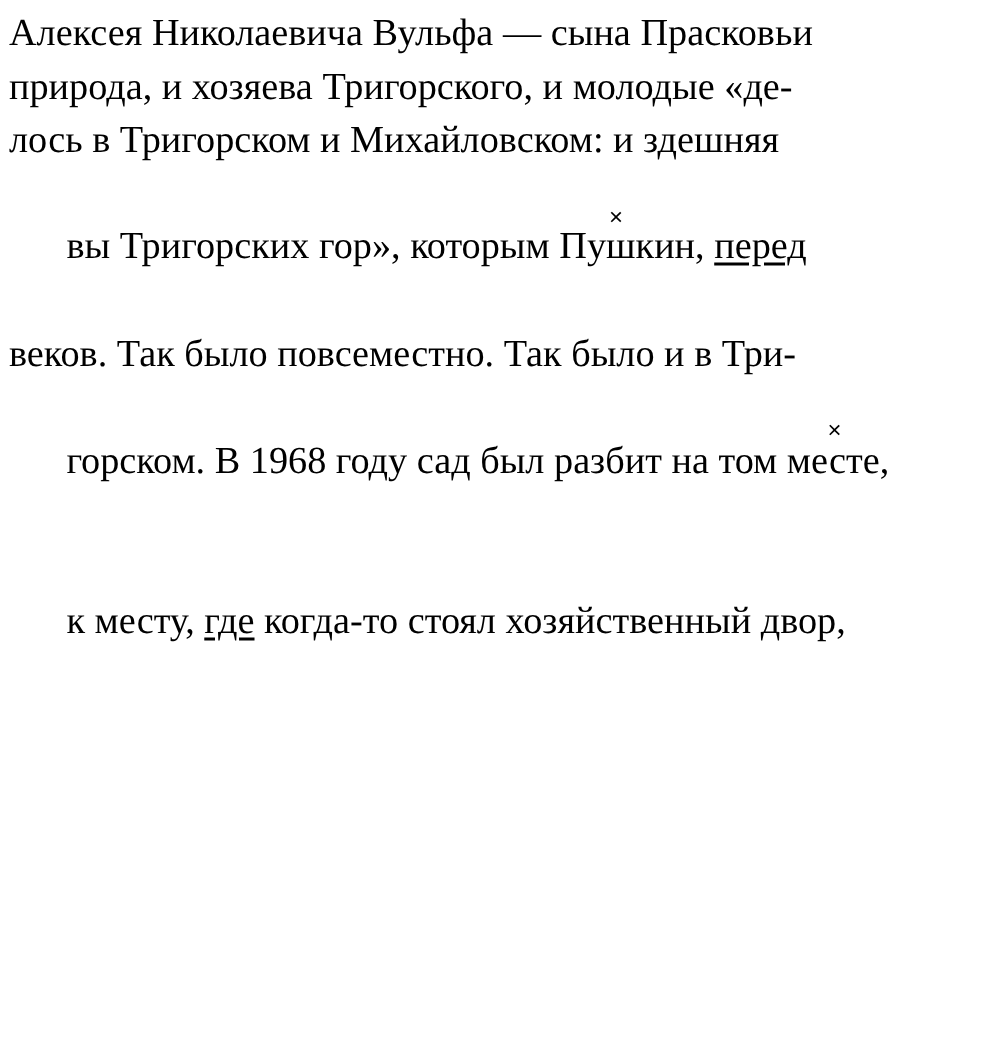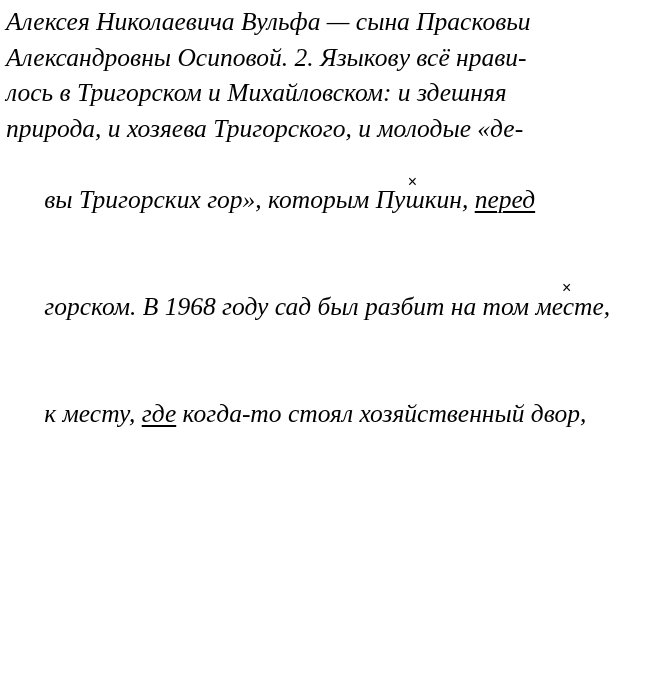--- a/index.html
+++ b/index.html
@@ -13,21 +13,20 @@
     font-family: "Liberation Serif", serif;
     color: #000000;
     overflow: hidden;
   }
   .page {
     position: relative;
     width: 659px;
     height: 556px;
     box-sizing: border-box;
     padding: 4px 6px 0 6px;
-    font-style: italic;
   }
   .para {
     font-size: 25.5px;
     line-height: 35.6px;
     text-align: justify;
     text-justify: inter-word;
     letter-spacing: 0px;
     margin: 0;
   }
   .para .line {
@@ -65,29 +64,29 @@
     color: #000;
   }
 </style>
 </head>
 <body>
 
 <div class="page">
 
   <div class="para">
     <span class="line">Алексея Николаевича Вульфа — сына Прасковьи</span>
-    <span class="line">Александровны Осиповой. 2. Языкову всё нрави-</span>
+    <span class="line">природа, и хозяева Тригорского, и молодые «де-</span>
     <span class="line">лось в Тригорском и Михайловском: и здешняя</span>
-    <span class="line">природа, и хозяева Тригорского, и молодые «де-</span>
     <span class="line">
       <span>вы Тригорских гор», которым Пу</span><span style="position:relative;">ш<span class="xmark" style="left:2px; top:-11px;">×</span></span><span>кин, </span><span class="u">перед</span>
     </span>
   </div>
 
   <div class="para">
+    <span class="line">веков. Так было повсеместно. Так было и в Три-</span>
     <span class="line">
       <span>горском. В 1968 году сад был разбит на том ме</span><span style="position:relative;">с<span class="xmark" style="left:-1px; top:-12px;">×</span></span><span>те,</span>
     </span>
     <span class="line">
       <span>к месту, </span><span class="u">где</span><span> когда-то стоял хозяйственный двор,</span>
     </span>
 
   </div>
 
 </div>

